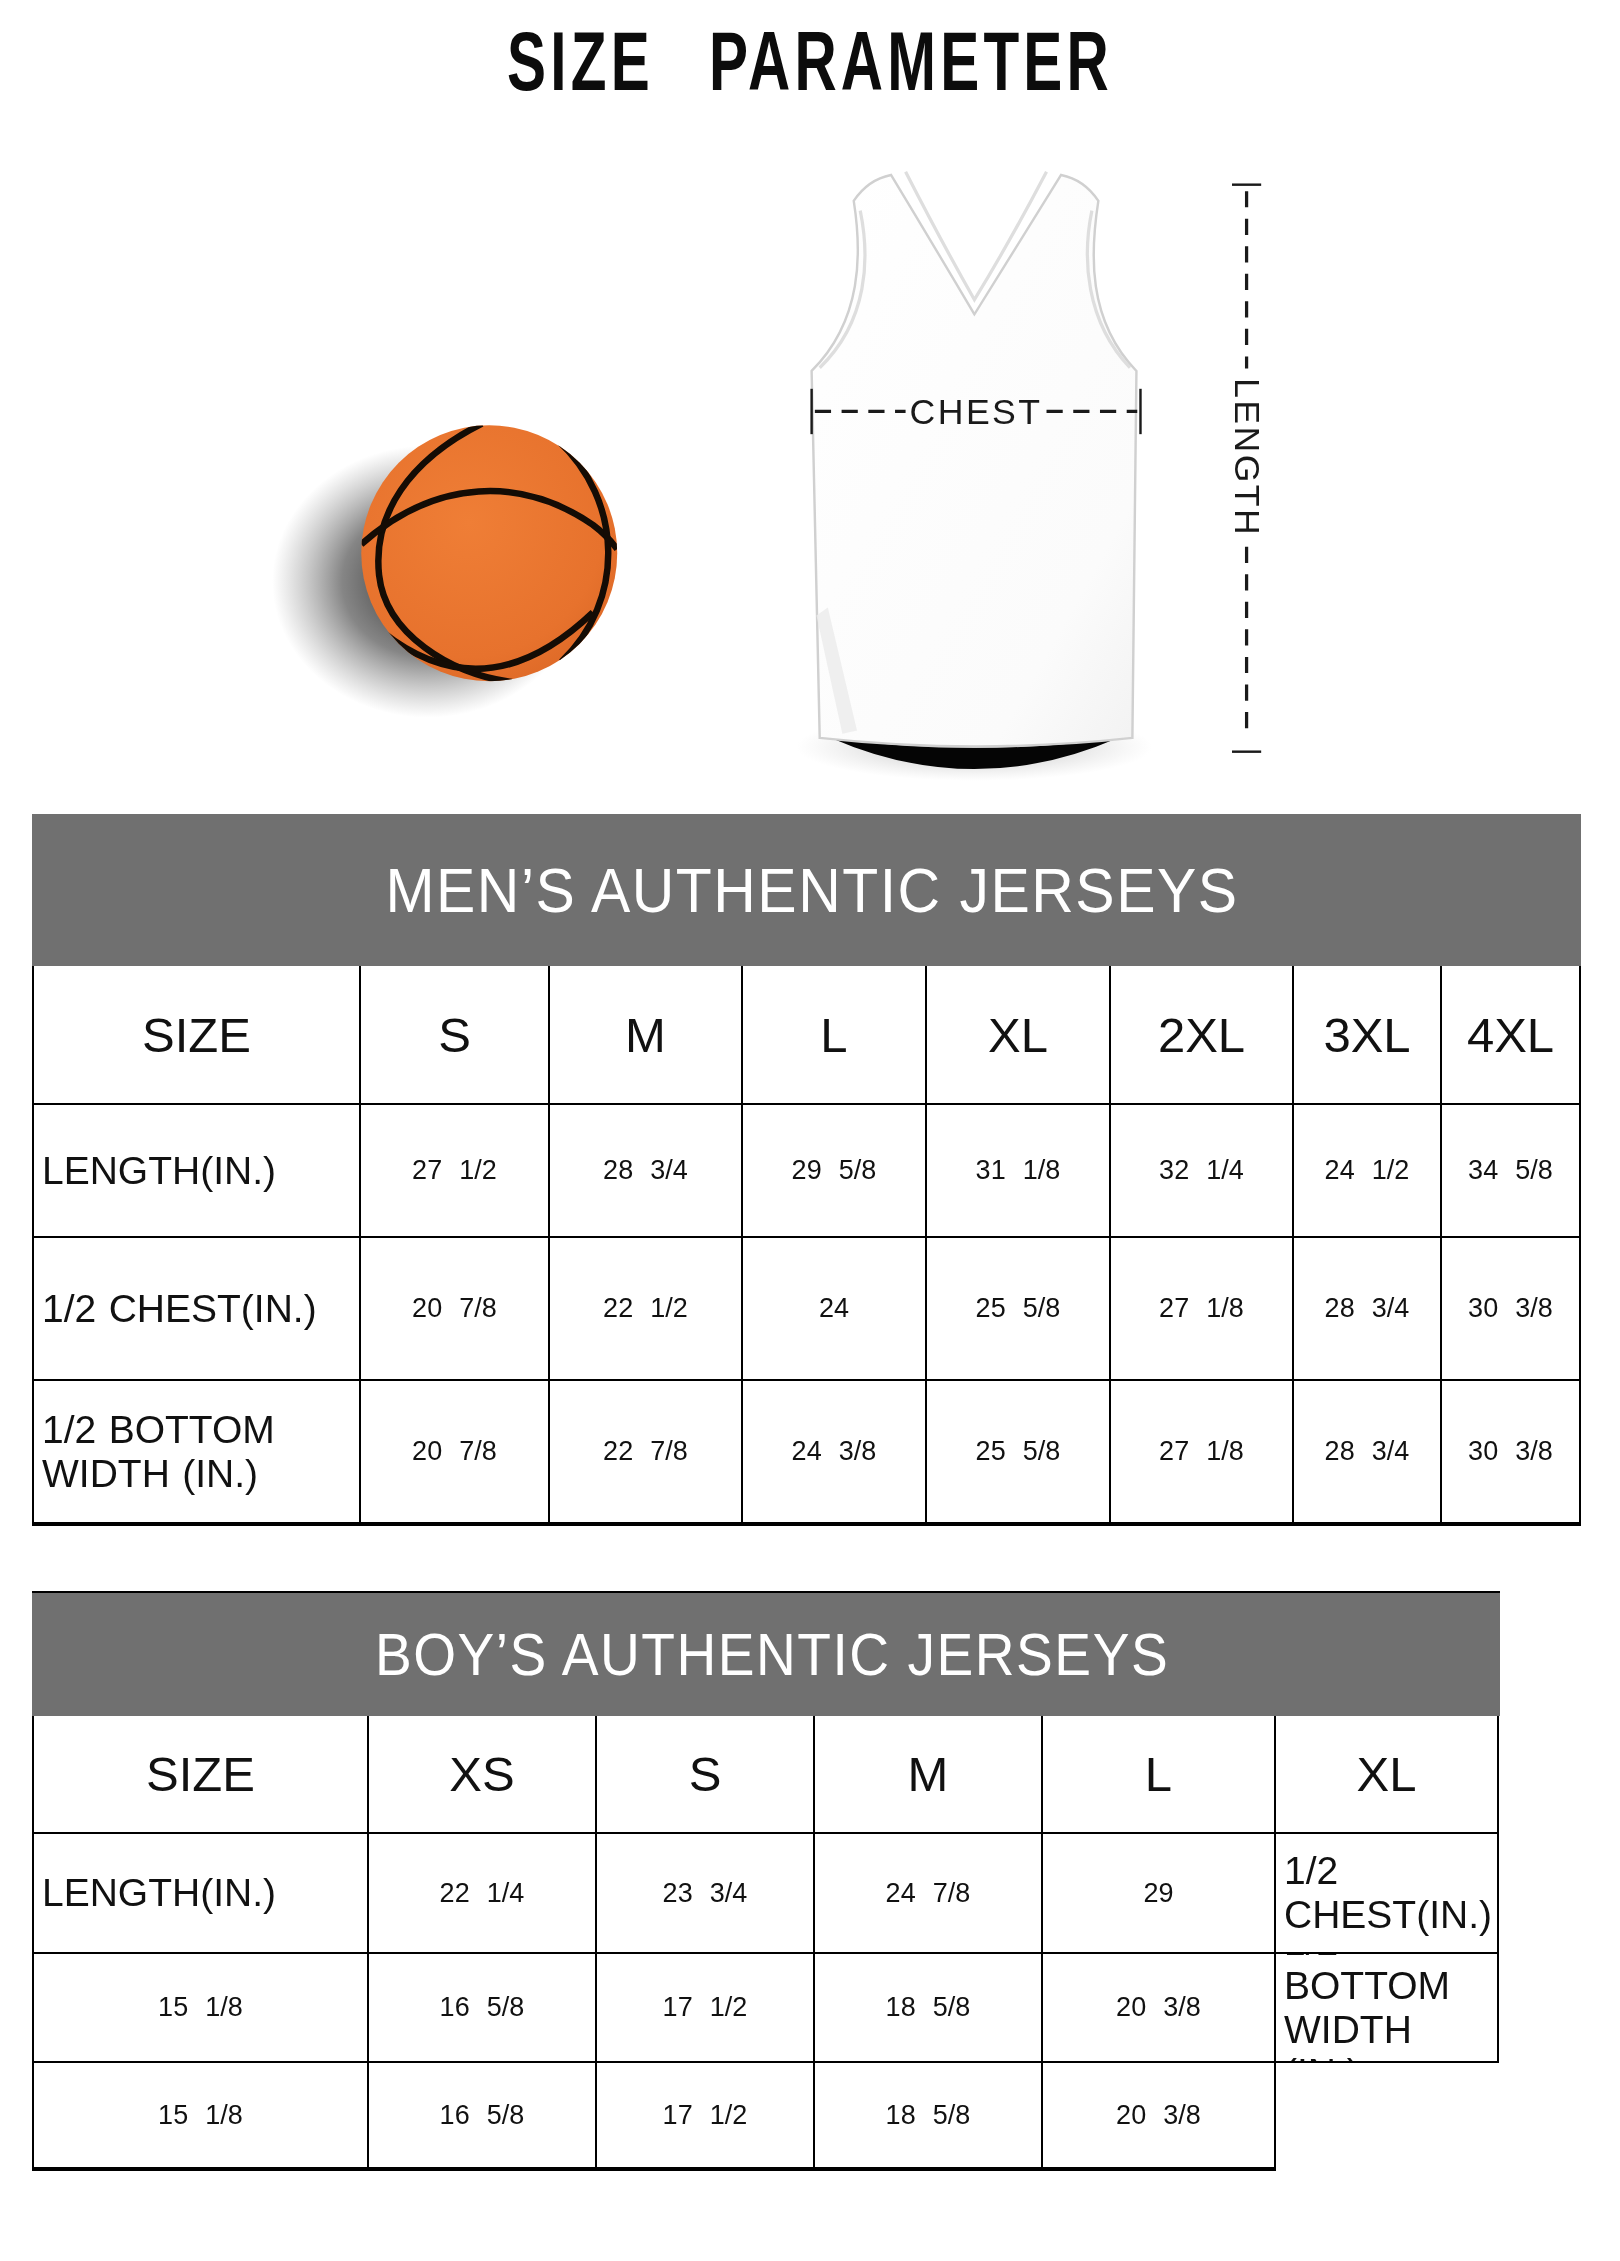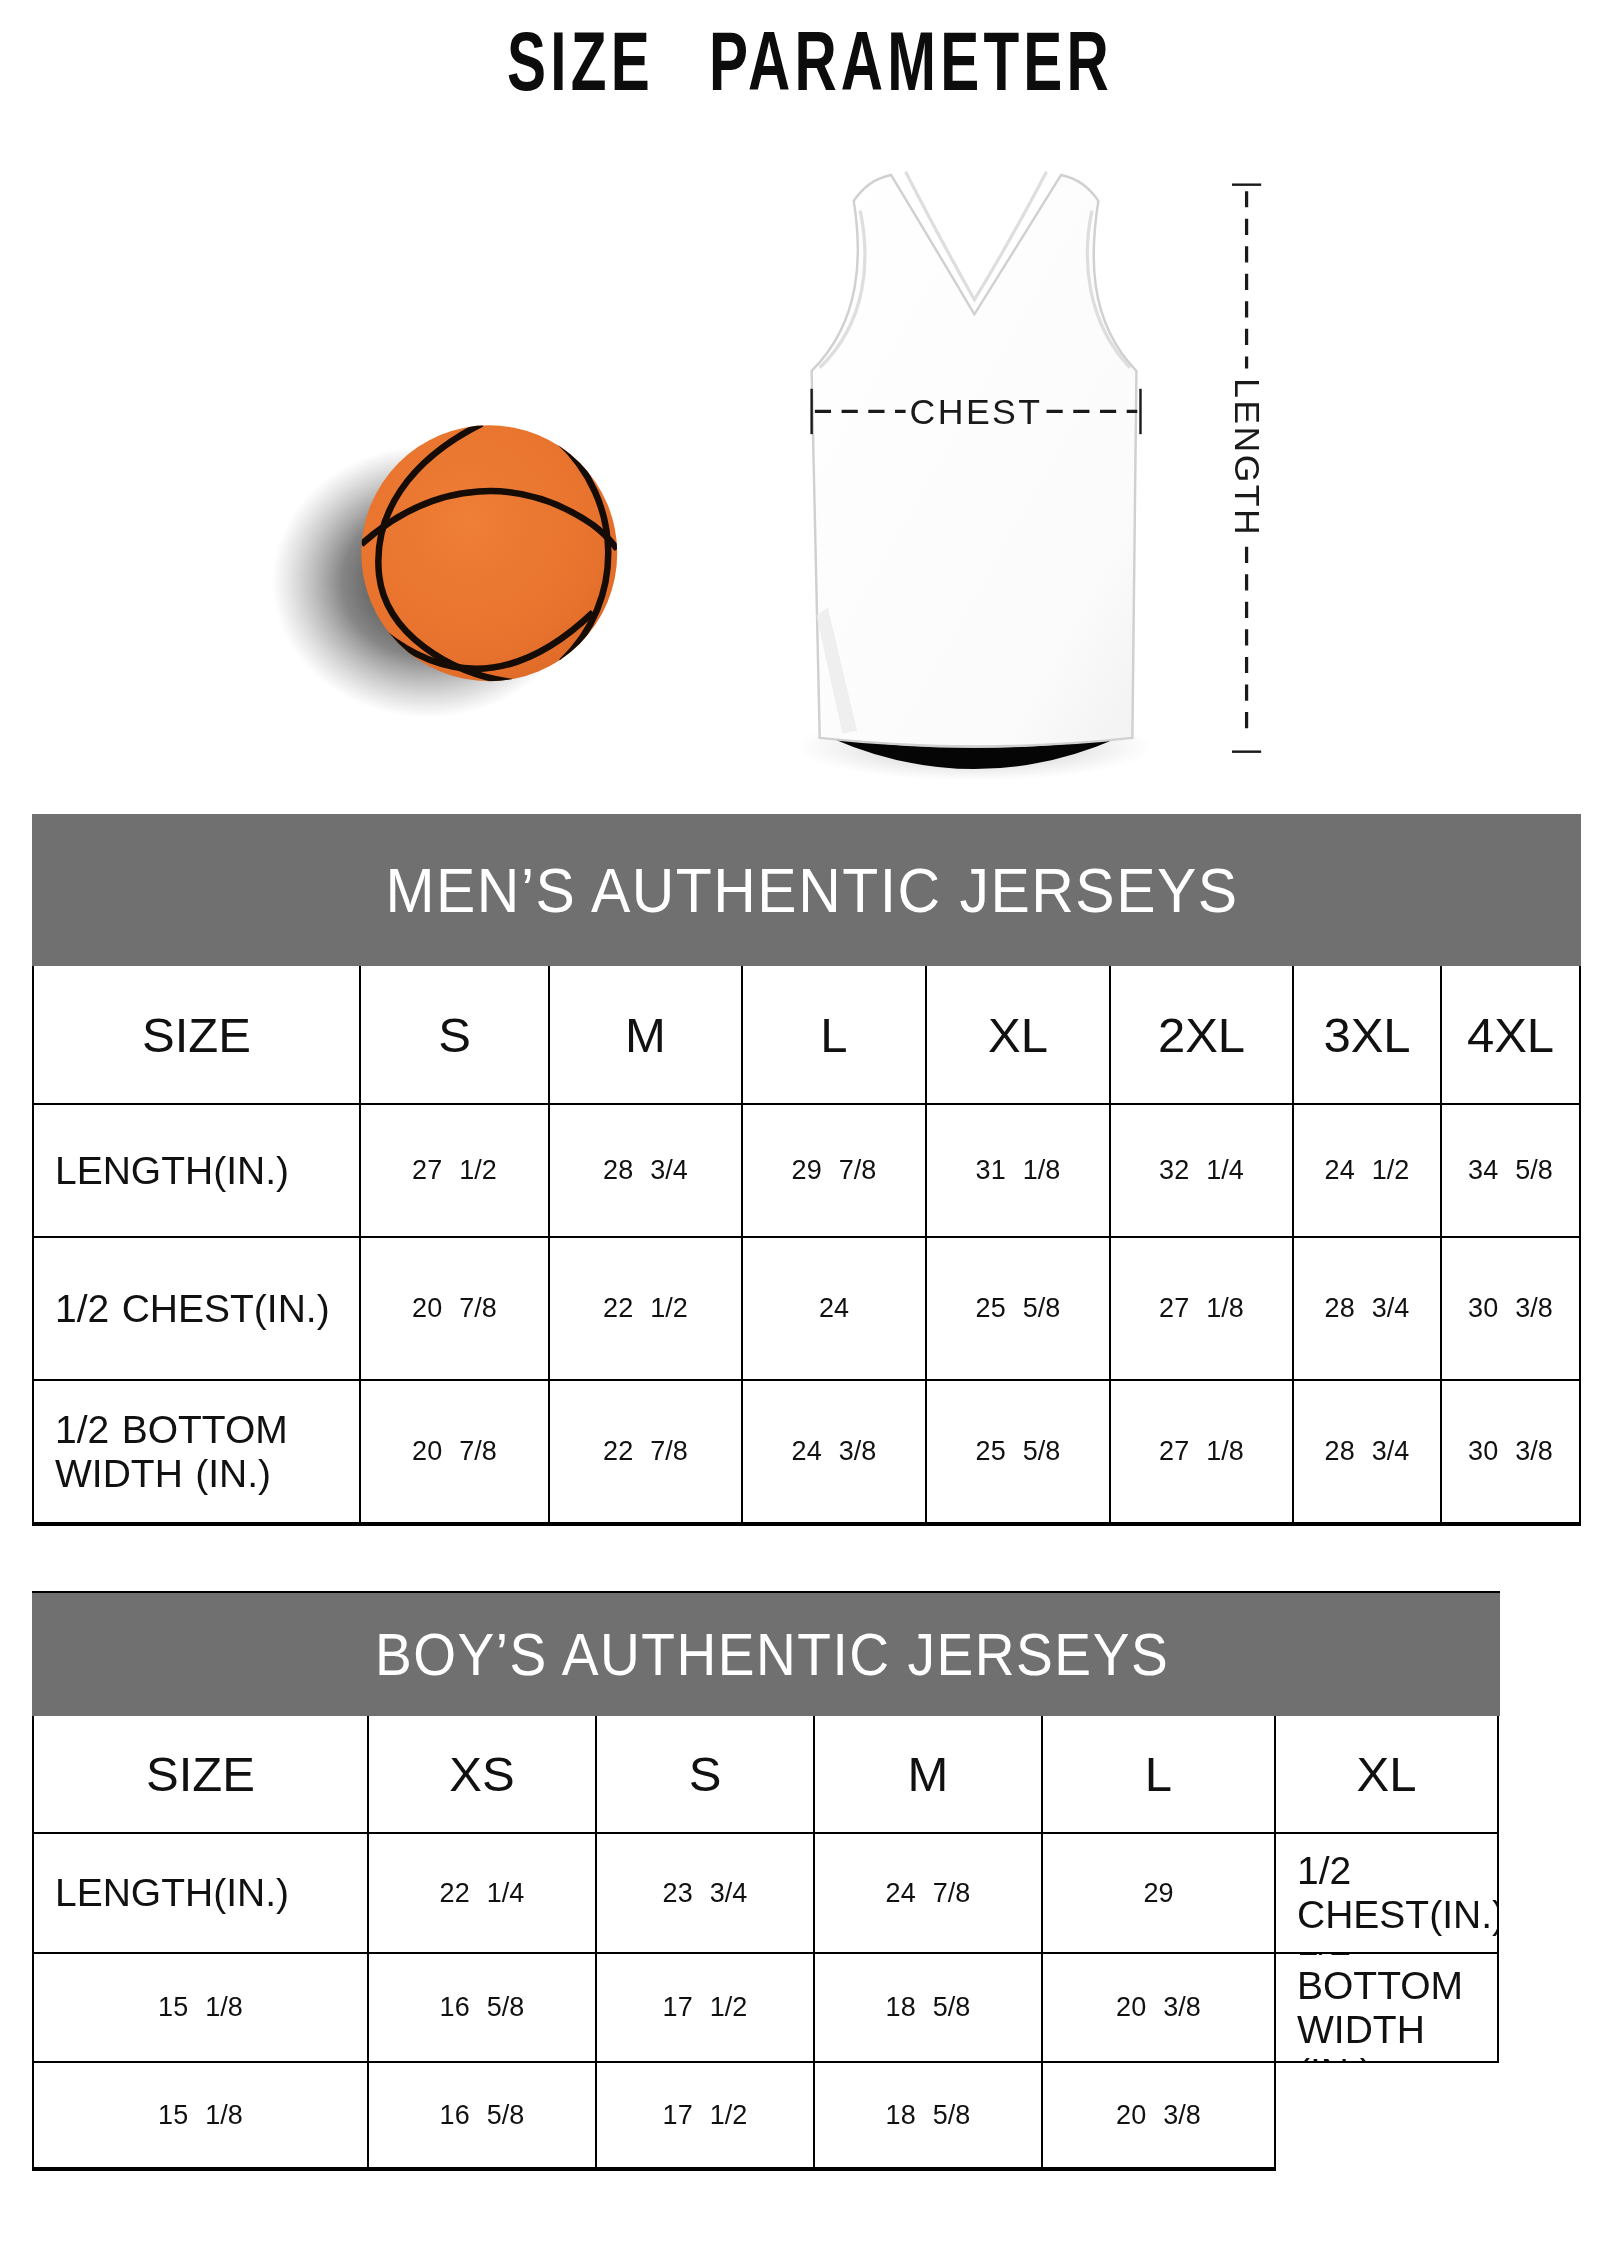--- a/index.html
+++ b/index.html
@@ -40,21 +40,21 @@
     grid-template-columns:335px 228px 218px 228px 233px 223px;
     grid-template-rows:118px 120px 109px 108px;
   }
   .cell{
     box-sizing:border-box;border-right:2.4px solid #000;border-bottom:2.4px solid #000;
     display:flex;align-items:center;justify-content:center;
     font-size:27px;word-spacing:9.7px;white-space:nowrap;overflow:hidden;
   }
   .cell.sz{font-size:49px;word-spacing:normal;}
   .cell.lbl{
-    justify-content:flex-start;text-align:left;padding-left:21px;
+    justify-content:flex-start;text-align:left;padding-left:8px;
     font-size:39px;word-spacing:1.6px;white-space:normal;line-height:1.12;
   }
   .mt .cell:nth-child(n+25){border-bottom-width:4.9px;}
   .bt .cell:nth-child(n+19){border-bottom-width:4.9px;}
 </style>
 </head>
 <body>
 
 <div class="page-title">SIZE PARAMETER</div>
 
@@ -143,21 +143,21 @@
     <div class="cell sz">M</div>
     <div class="cell sz">L</div>
     <div class="cell sz">XL</div>
     <div class="cell sz">2XL</div>
     <div class="cell sz">3XL</div>
     <div class="cell sz">4XL</div>
 
     <div class="cell lbl">LENGTH(IN.)</div>
     <div class="cell">27 1/2</div>
     <div class="cell">28 3/4</div>
-    <div class="cell">29 7/8</div>
+    <div class="cell">29 5/8</div>
     <div class="cell">31 1/8</div>
     <div class="cell">32 1/4</div>
     <div class="cell">24 1/2</div>
     <div class="cell">34 5/8</div>
 
     <div class="cell lbl">1/2 CHEST(IN.)</div>
     <div class="cell">20 7/8</div>
     <div class="cell">22 1/2</div>
     <div class="cell">24</div>
     <div class="cell">25 5/8</div>

